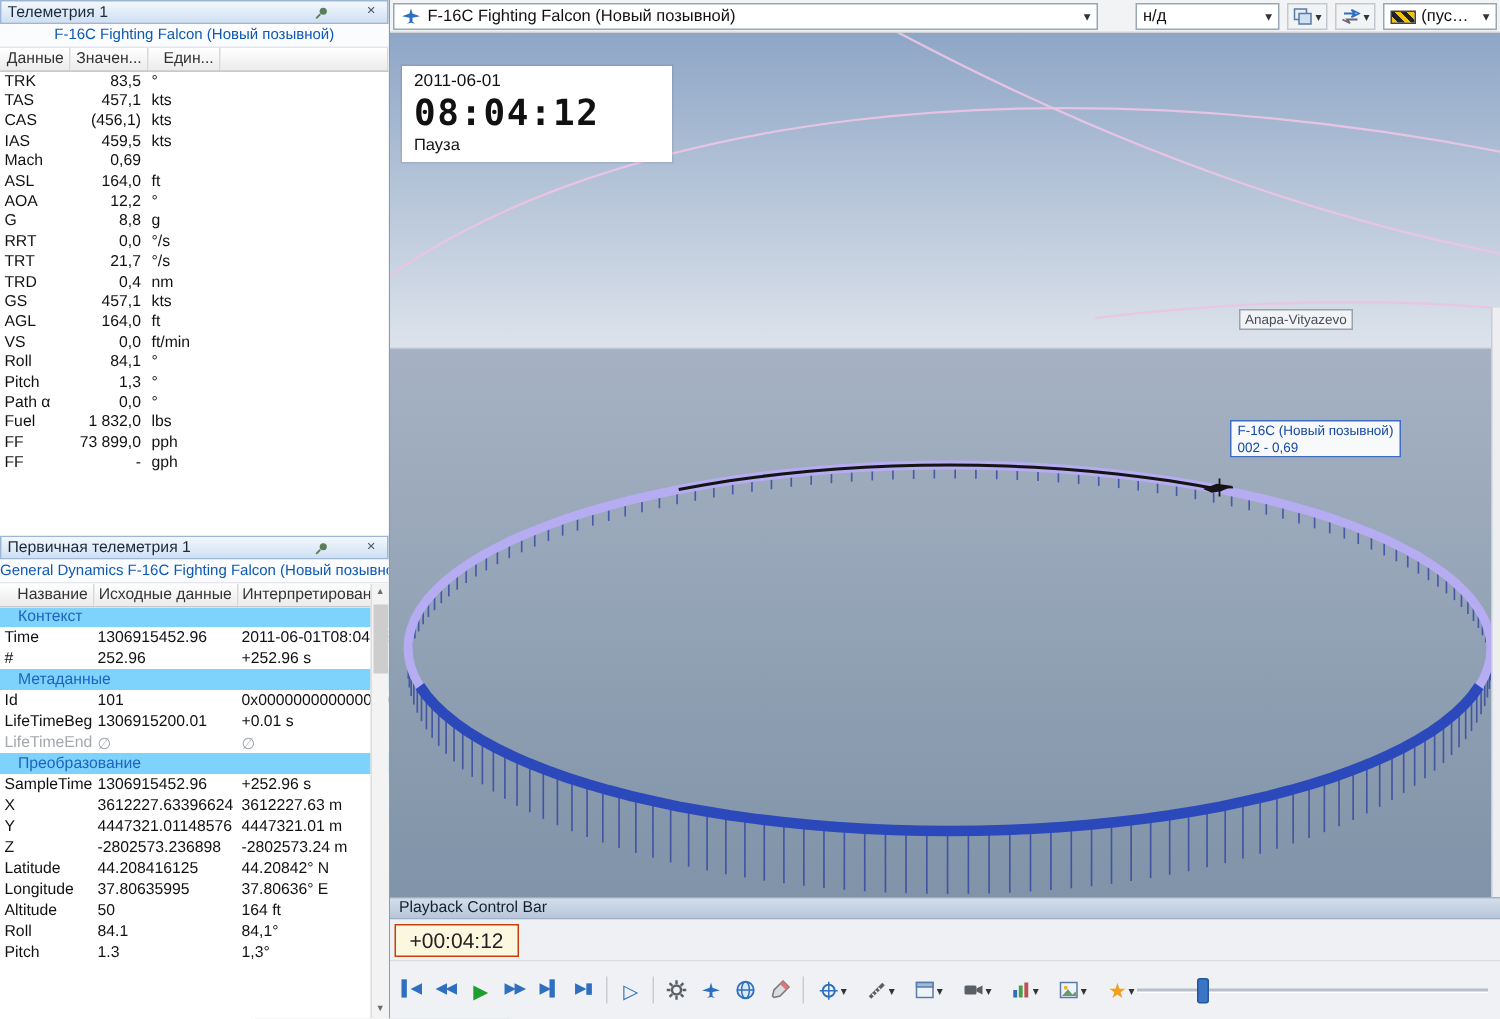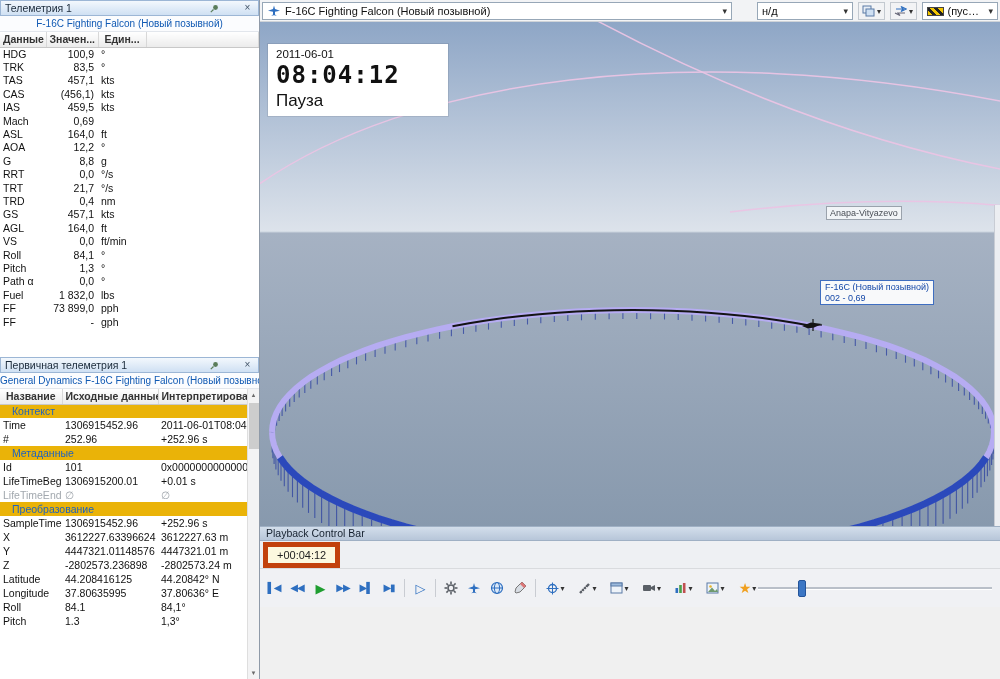--- a/index.html
+++ b/index.html
@@ -18,31 +18,31 @@
   .titlebar .tb-label { flex:1; white-space:nowrap; overflow:hidden; }
   .tb-btn { width:13px; height:12px; display:flex; align-items:center; justify-content:center;
             font-size:10px; color:#44566a; cursor:default; line-height:1; }
   .pin-svg { display:block; }
   .subtitle { height:16px; line-height:16px; flex:none; text-align:center; color:#1059b3; font-size:10px;
               background:#fbfcfe; border-bottom:1px solid #e2e6ec; white-space:nowrap; overflow:hidden; }
   .panel-body { flex:1; position:relative; overflow:hidden; background:#fff; }
 
   table { border-collapse:collapse; width:100%; table-layout:fixed; font-size:10.5px; }
   thead th { height:15px; background:linear-gradient(#ffffff,#ebebeb); border-right:1px solid #d8d8d8;
-             border-bottom:1px solid #c8c8c8; font-weight:bold; text-align:center; padding:0 3px;
+             border-bottom:1px solid #c8c8c8; font-weight:normal; text-align:right; padding:0 3px;
              color:#333; white-space:nowrap; overflow:hidden; }
   td { white-space:nowrap; overflow:hidden; padding:0 3px; }
 
   .t1 col.c1 { width:46px; } .t1 col.c2 { width:52px; } .t1 col.c3 { width:48px; }
   .t1 td { height:13.4px; }
   .t1 td.c-val { text-align:right; padding-right:4px; }
 
   .t2 col.c1 { width:62px; } .t2 col.c2 { width:96px; }
   .t2 td { height:14px; }
-  .t2 tr.section td { background:#eab308; color:#1f63be; padding-left:12px; }
+  .t2 tr.section td { background:#7dd3fc; color:#1f63be; padding-left:12px; }
   .t2 tr.muted td { color:#a2a8ae; }
 
   .vscroll { position:absolute; top:0; right:0; bottom:0; width:12px; background:#f3f3f4;
              border-left:1px solid #dedede; display:flex; flex-direction:column; align-items:center; }
   .sb-btn { width:12px; height:12px; font-size:6px; color:#6b6b6b; display:flex; align-items:center; justify-content:center; }
   .sb-track { flex:1; width:12px; position:relative; }
   .sb-thumb { position:absolute; top:2px; left:1px; width:10px; height:46px; background:#cdcdcd; }
 
   
   .main { flex:1; display:flex; flex-direction:column; min-width:0; }
@@ -56,47 +56,47 @@
   .combo-empty { flex:1; }
   .combo-label { overflow:hidden; text-overflow:ellipsis; }
   .combo-arrow { margin-left:auto; font-size:9px; color:#333; padding-left:3px; }
   .icon-btn { display:flex; align-items:center; gap:2px; height:18px; margin-top:2px; background:#f2f3f5;
               border:1px solid #c3c9d0; padding:0 3px; }
   .dd { font-size:8px; color:#333; }
   .hazard { display:inline-block; width:17px; height:9px; border:1px solid #444;
             background:repeating-linear-gradient(45deg,#f2c500 0 3px,#222 3px 6px); }
 
   
-  .viewport { position:relative; height:504px; flex:none; overflow:hidden; background:#dde3eb; }
+  .viewport { position:relative; height:576px; flex:none; overflow:hidden; background:#dde3eb; }
   .sky { position:absolute; left:0; top:0; width:100%; height:210px; }
   .sea { position:absolute; left:0; top:210px; width:100%; height:366px; }
   #scene { position:absolute; left:0; top:0; }
   .pink { fill:none; stroke:#eac4e4; stroke-width:1.5; opacity:.95; }
 
   .time-display { position:absolute; left:8px; top:22px; width:180px; background:#fff; padding:4px 8px 5px;
                   box-shadow:0 0 0 1px rgba(0,0,0,.08); }
   .td-date { font-size:11.5px; color:#111; }
   .td-time { font-family:"DejaVu Sans Mono", monospace; font-size:24px; font-weight:bold; line-height:31px; letter-spacing:1px; }
-  .td-state { font-size:17px; }
+  .td-state { font-size:11px; }
 
   .airport-label { position:absolute; left:566px; top:184px; font-size:9px; color:#4a4f57;
                    background:rgba(244,246,248,.9); border:1px solid #9aa2ac; padding:0 3px; line-height:12px; }
 
   .ac-label { position:absolute; left:560px; top:258px; font-size:9px; line-height:10.5px; color:#1548a8;
               background:rgba(255,255,255,.92); border:1px solid #3f6ec0; padding:1px 4px; }
 
   .right-strip { position:absolute; right:0; top:183px; width:6px; height:393px;
                  background:#eceef2; border-left:1px solid #c8ccd4; }
 
   
   .pcb-title { height:15px; flex:none; background:linear-gradient(#d3deeb,#b7c6d9); border-top:1px solid #9fb0c4;
                border-bottom:1px solid #9fb0c4; font-size:10.5px; color:#15202e; padding:0 6px; line-height:13px; }
   .pcb-time { height:28px; flex:none; background:#eef0f3; border-bottom:1px solid #d9dbde;
               display:flex; align-items:center; padding-left:3px; }
-  .time-box { background:#fcf8df; border:5px solid #c2410c; font-size:11px; padding:2px 9px; color:#222; }
+  .time-box { background:#fcf8df; border:1px solid #c2410c; font-size:14px; padding:2px 9px; color:#222; }
   .pcb-controls { height:38px; flex:none; background:#f0f1f4; display:flex; align-items:center;
                   padding:0 3px; gap:1px; position:relative; }
   .pbtn { width:22px; height:24px; background:transparent; border:none; display:flex; align-items:center;
           justify-content:center; gap:1px; }
   .tbtn { width:31px; }
   .mi { font-size:10px; color:#2e6fc0; letter-spacing:-1px; line-height:1; }
   .mi.green { color:#1f9e30; font-size:13px; }
   .mi.step { font-size:13px; }
   .star-ico { font-size:14px; color:#f0a020; letter-spacing:0; }
   .vsep { width:1px; height:18px; background:#c9ccd2; margin:0 3px; flex:none; }
@@ -136,26 +136,20 @@
           <thead>
             <tr>
               <th>Данные</th>
               <th>Значен...</th>
               <th>Един...</th>
               <th></th>
             </tr>
           </thead>
           <tbody>
               <tr>
-                <td class="c-name">HDG</td>
-                <td class="c-val">100,9</td>
-                <td class="c-unit">°</td>
-                <td class="c-fill"></td>
-              </tr>
-              <tr>
                 <td class="c-name">TRK</td>
                 <td class="c-val">83,5</td>
                 <td class="c-unit">°</td>
                 <td class="c-fill"></td>
               </tr>
               <tr>
                 <td class="c-name">TAS</td>
                 <td class="c-val">457,1</td>
                 <td class="c-unit">kts</td>
                 <td class="c-fill"></td>
@@ -356,20 +350,25 @@
               </tr>
               <tr>
                 <td>Latitude</td>
                 <td>44.208416125</td>
                 <td>44.20842° N</td>
               </tr>
               <tr>
                 <td>Longitude</td>
                 <td>37.80635995</td>
                 <td>37.80636° E</td>
+              </tr>
+              <tr>
+                <td>Altitude</td>
+                <td>50</td>
+                <td>164 ft</td>
               </tr>
               <tr>
                 <td>Roll</td>
                 <td>84.1</td>
                 <td>84,1°</td>
               </tr>
               <tr>
                 <td>Pitch</td>
                 <td>1.3</td>
                 <td>1,3°</td>

